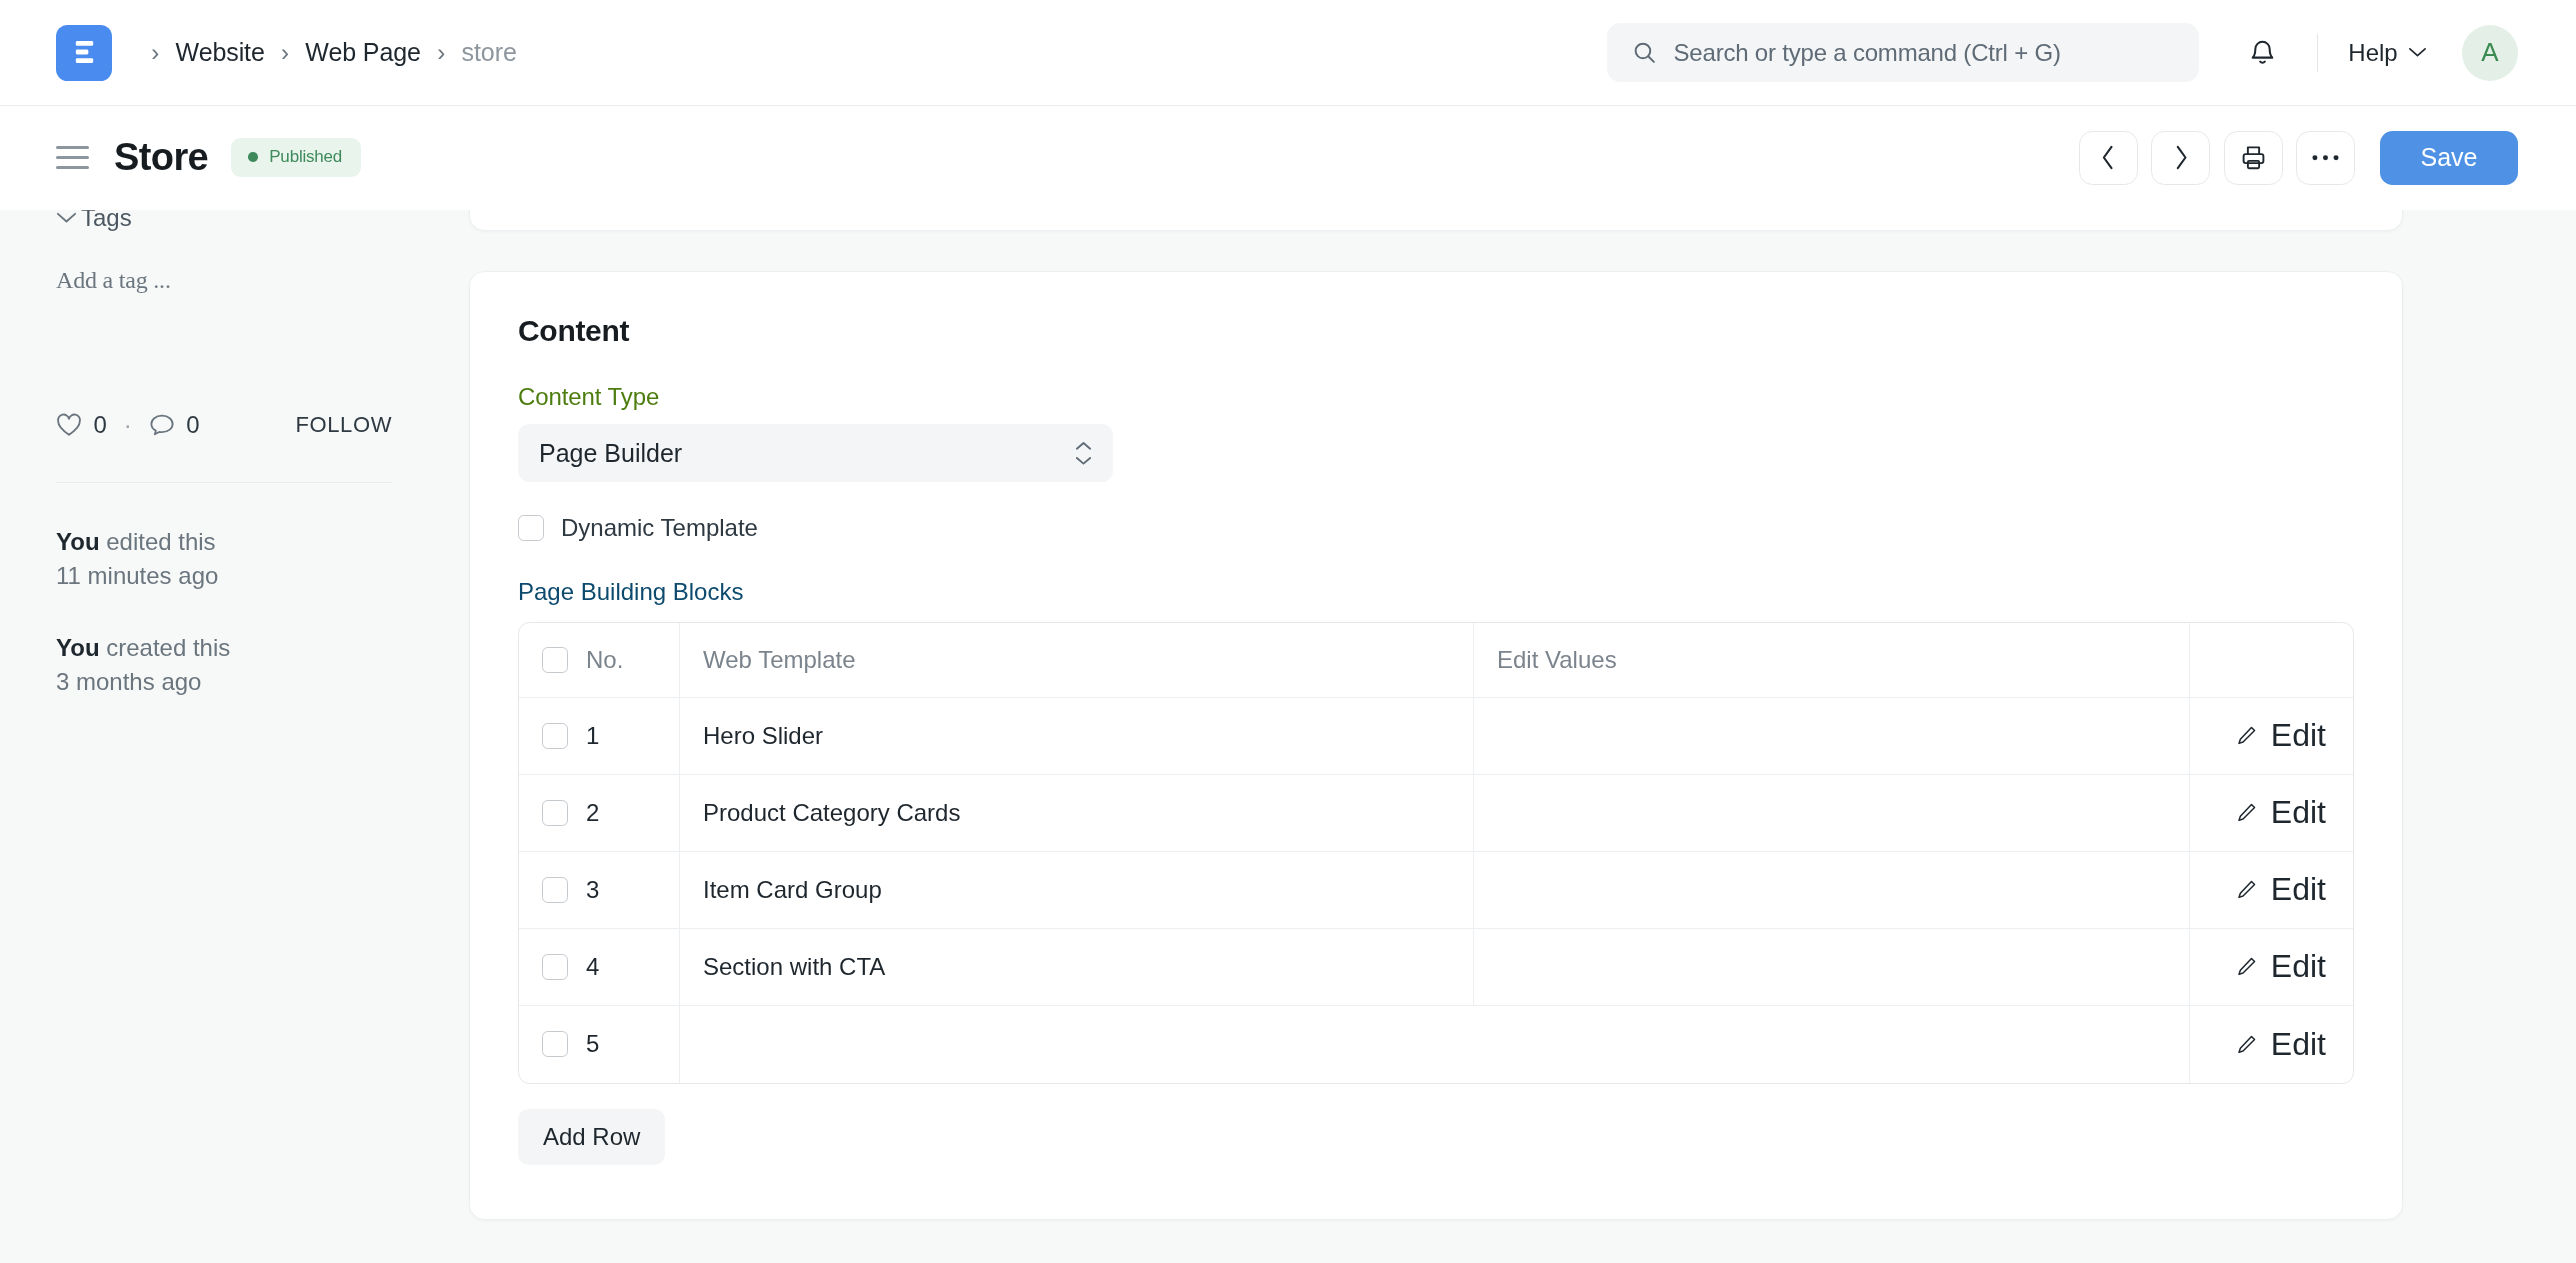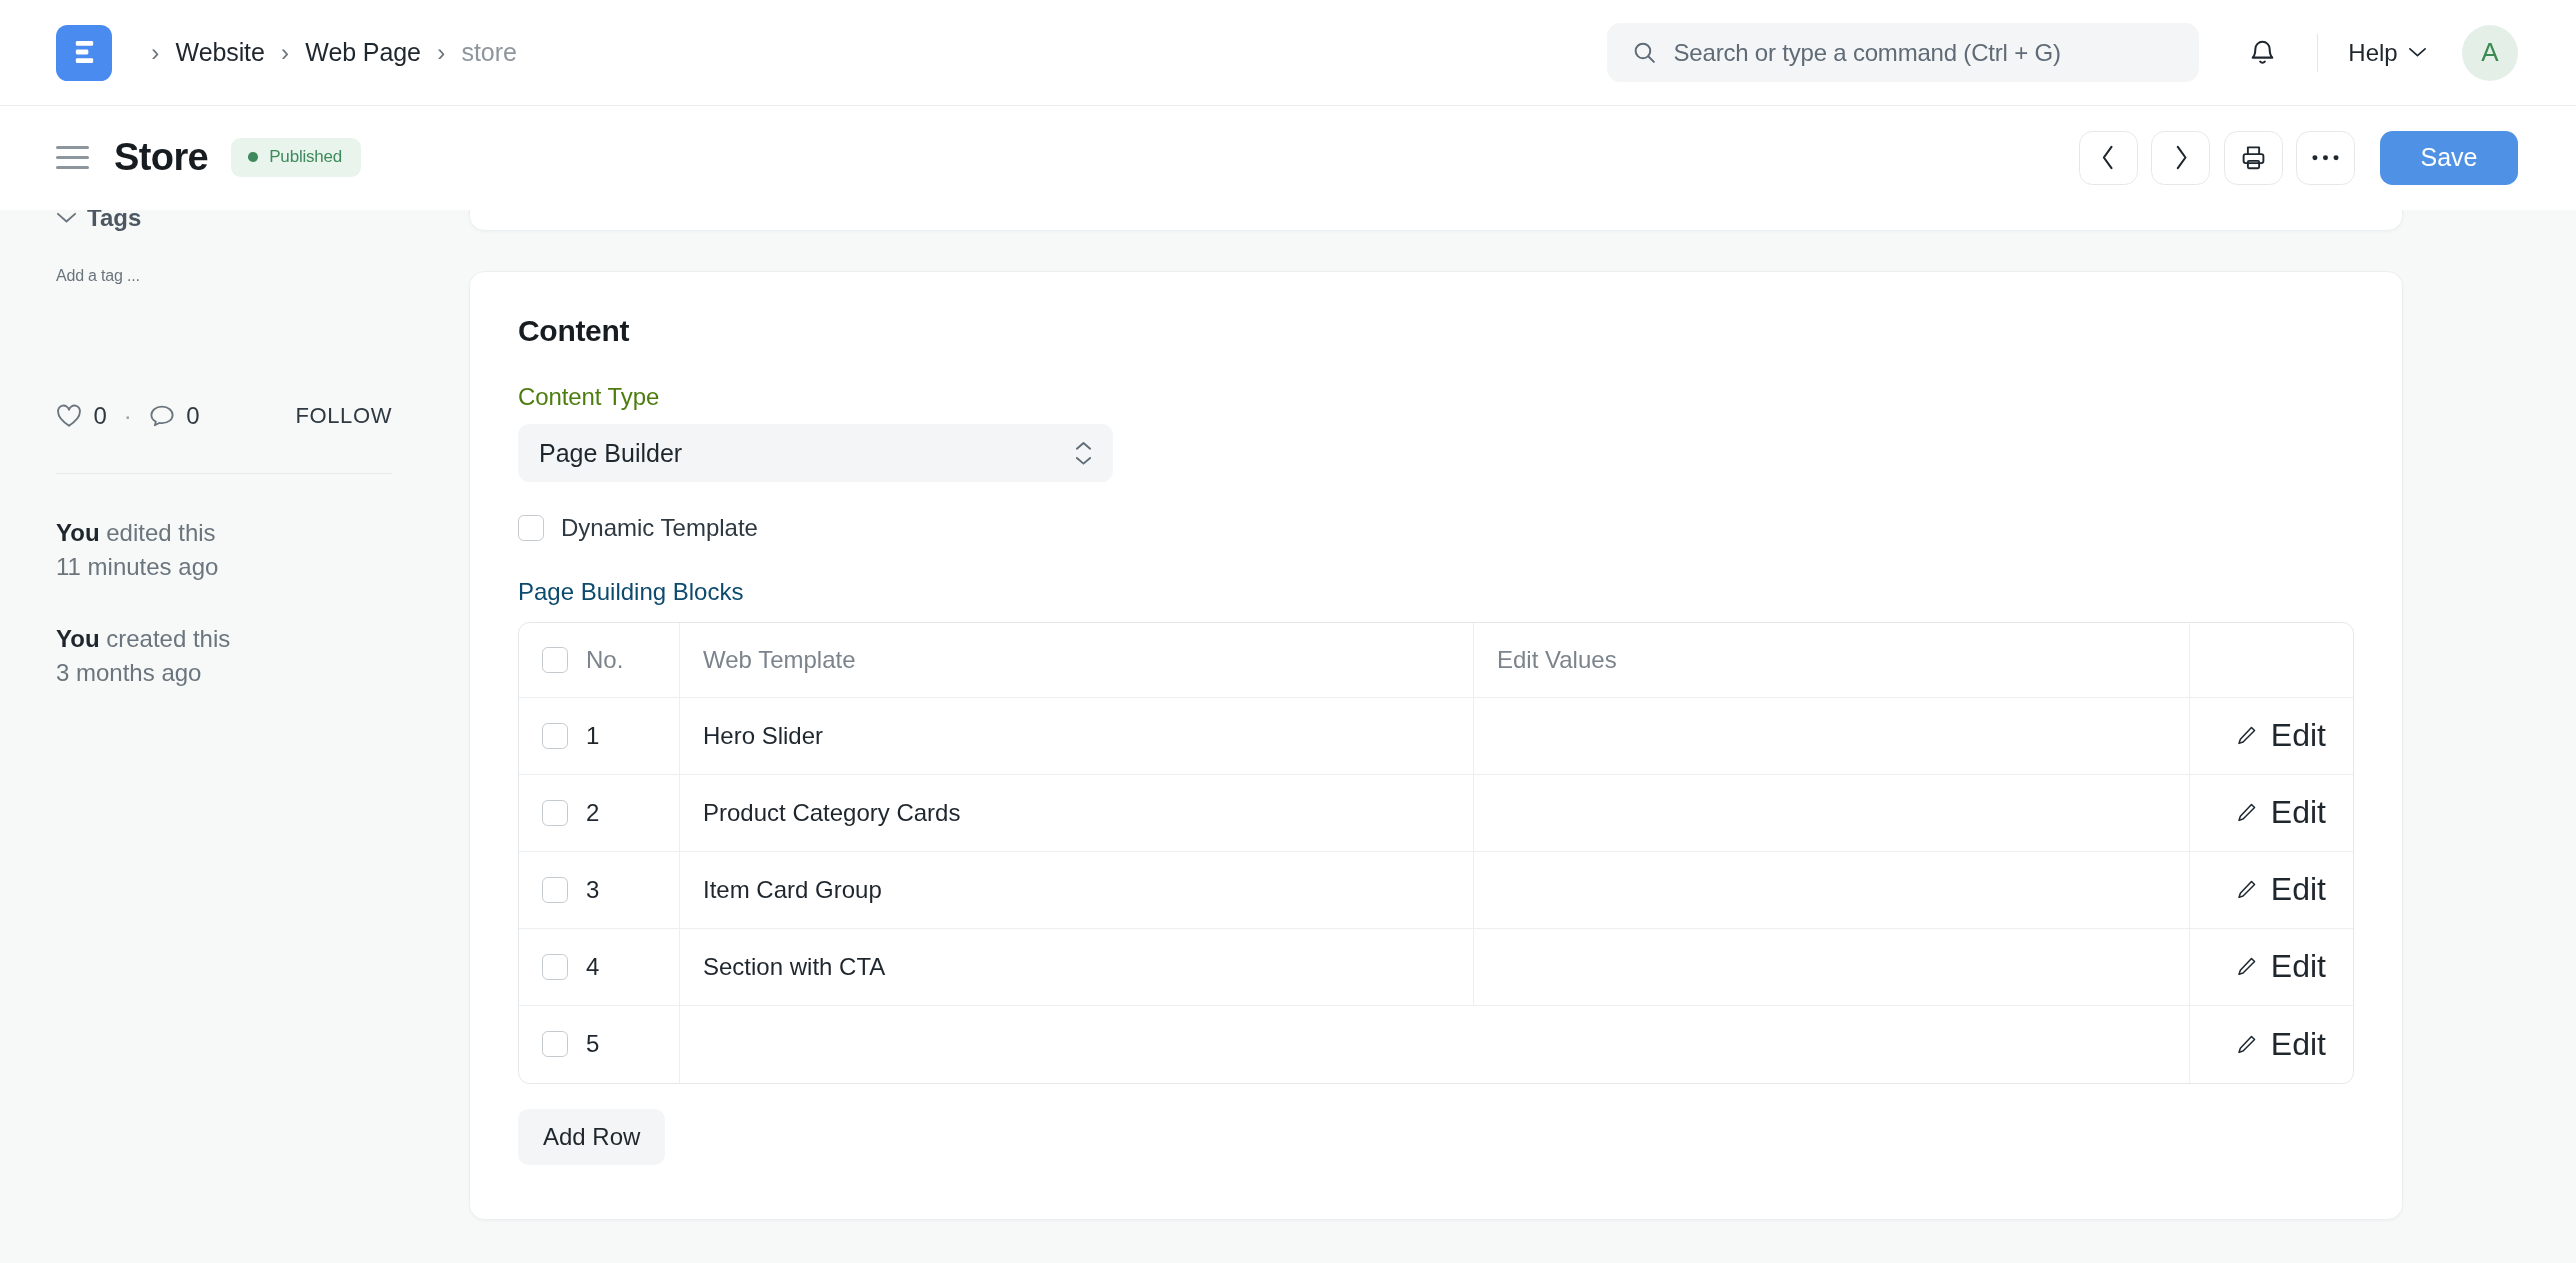--- a/index.html
+++ b/index.html
@@ -167,27 +167,28 @@
     align-items: flex-start;
   }
 
   
   .sidebar {
     width: 450px;
     flex: 0 0 450px;
     padding: 36px 58px 0 56px;
   }
   .side-sec-title {
-    display: flex; align-items: center; gap: 10px;
-    font-size: 24px; color: #4c5761; font-weight: bold;
+    display: flex; align-items: center; gap: 4px;
+    font-size: 24px; color: #4c5761; font-weight: normal;
   }
   .side-input {
     margin-top: 35px;
-    font-size: 16px; color: #6b757e;
+    font-size: 24px; color: #6b757e;
     letter-spacing: -0.2px;
+    font-family: Liberation Serif, serif;
   }
   .social-row {
     margin-top: 117px;
     display: flex; align-items: center;
     font-size: 24px; color: #4c5761;
   }
   .social-row .cnt { margin-left: 11.5px; color: #2e3942; }
   .social-row .mid-dot { margin: 0 17px; color: #9aa2aa; }
   .follow-link {
     margin-left: auto;

